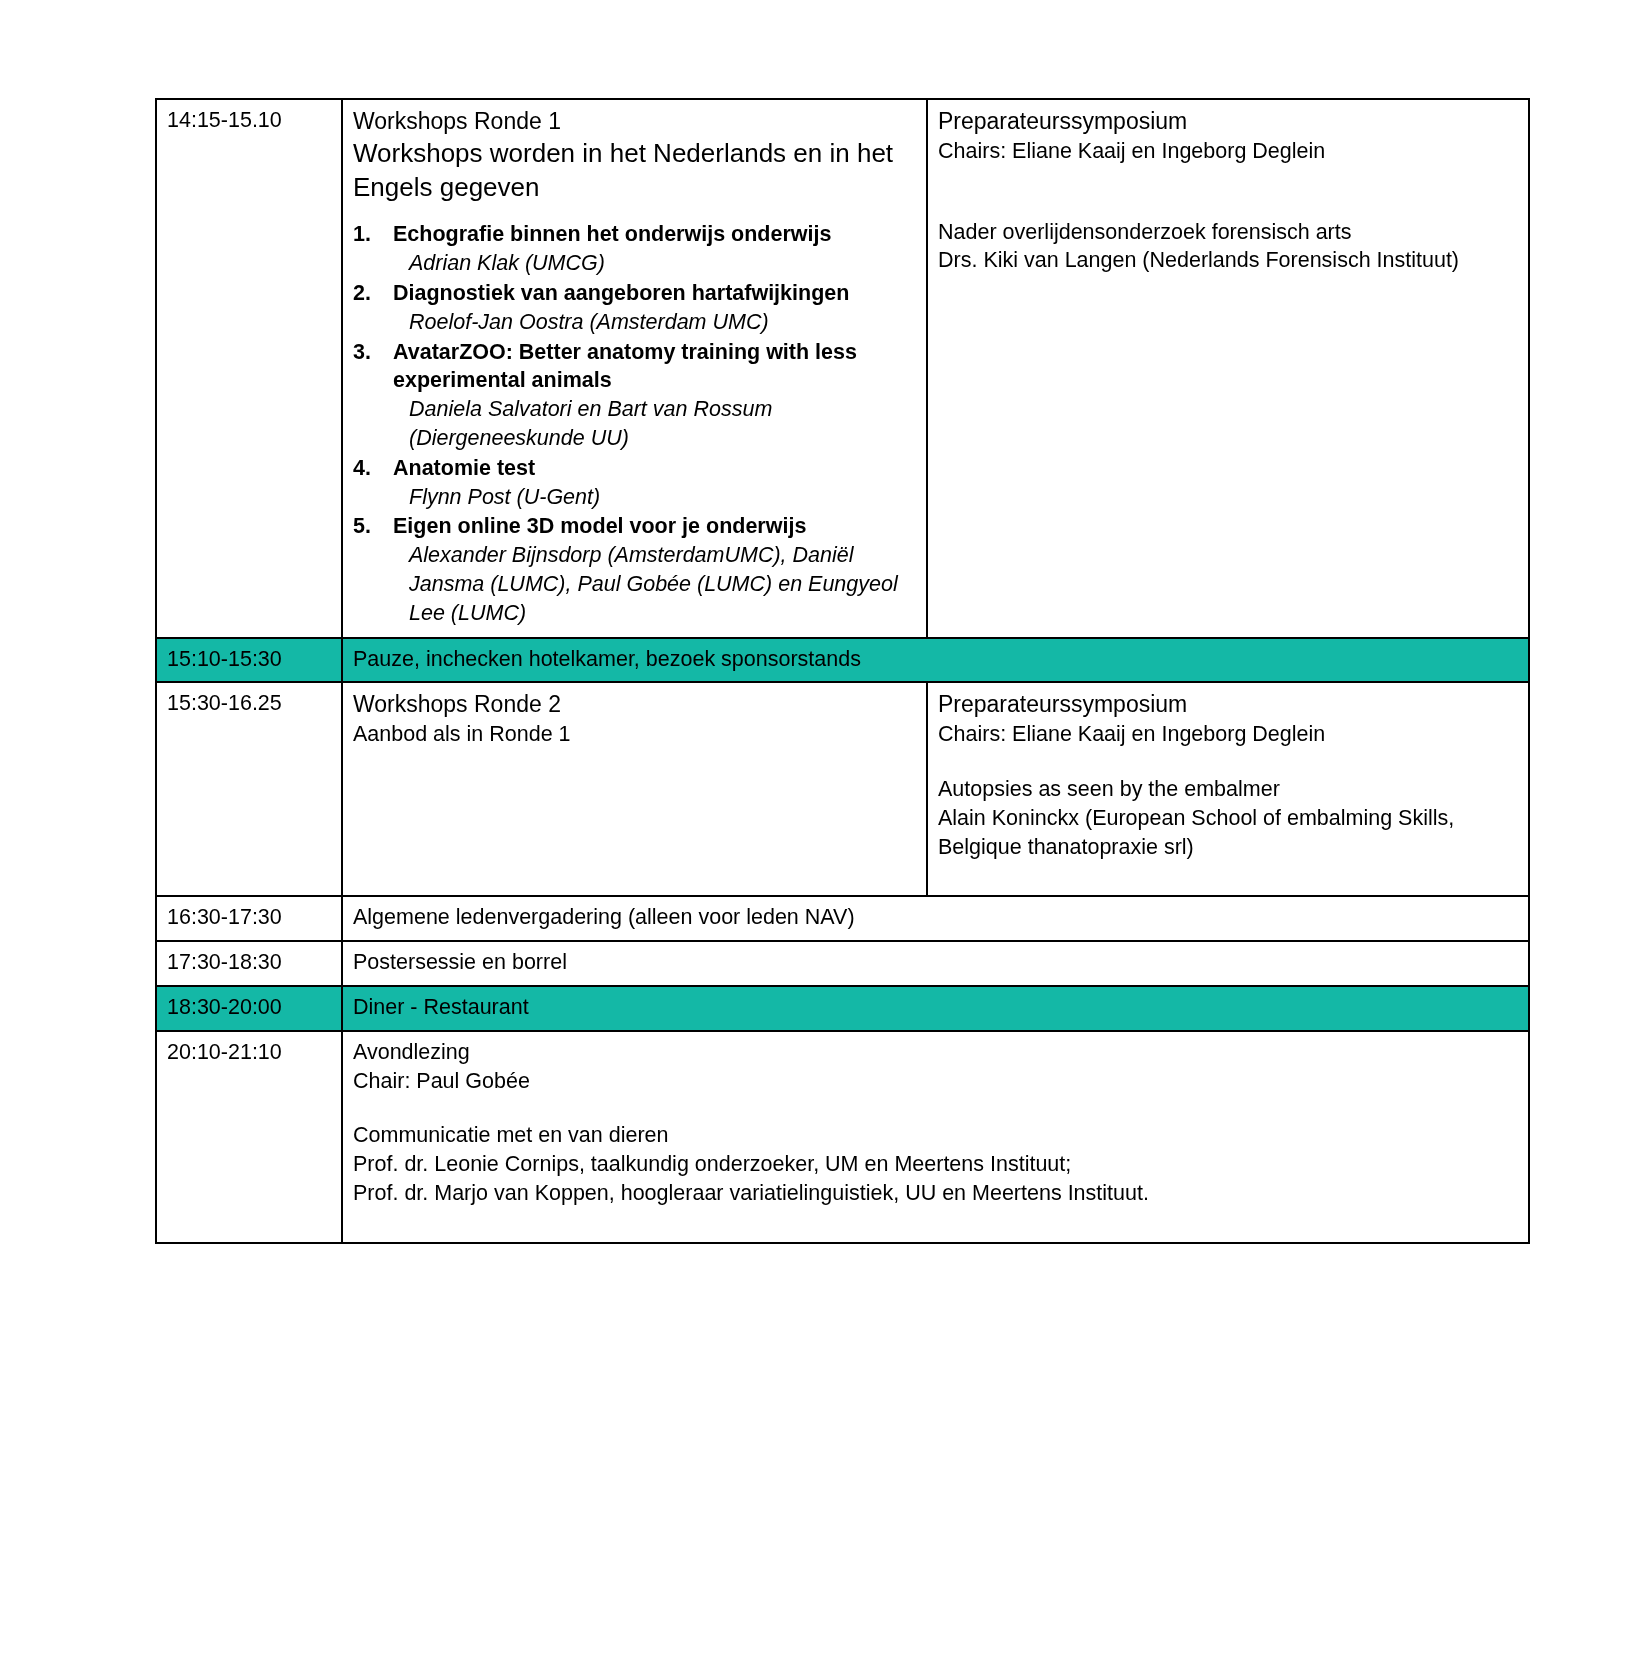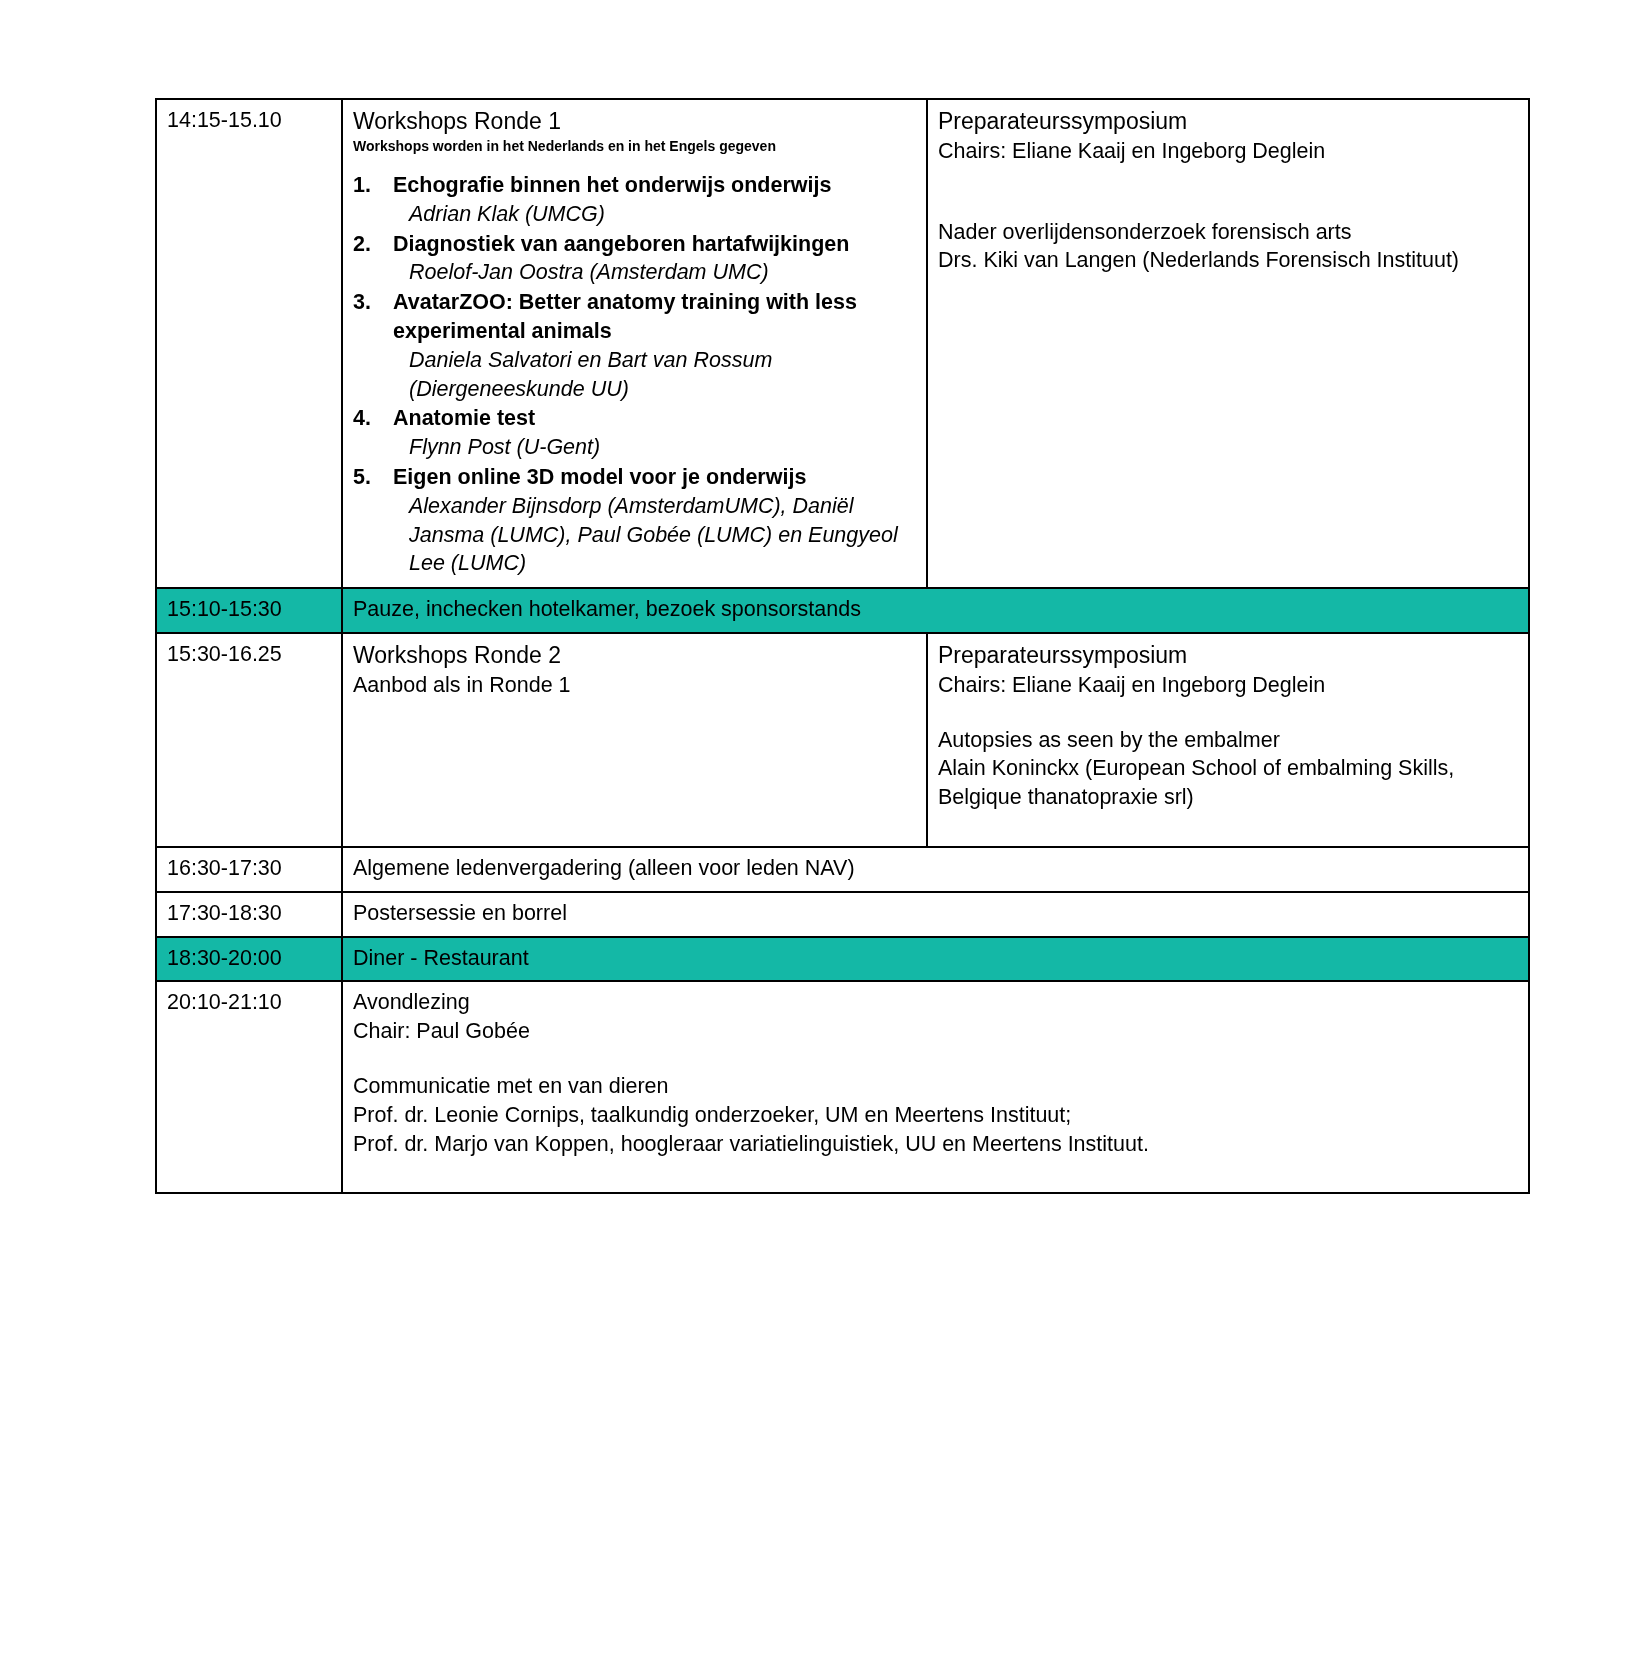--- a/index.html
+++ b/index.html
@@ -42,23 +42,22 @@
     font-size: 21.5px;
     padding-left: 14px;
   }
   .shaded td {
     background: #14b8a6;
   }
   .bold {
     font-weight: normal;
   }
   .small {
-    font-size: 14px;
+    font-size: 26px;
     line-height: 1.3;
-    font-weight: bold;
   }
   .blockgap {
     height: 16px;
   }
   ol.wslist {
     margin: 0;
     padding: 0;
     list-style: none;
   }
   ol.wslist > li {

